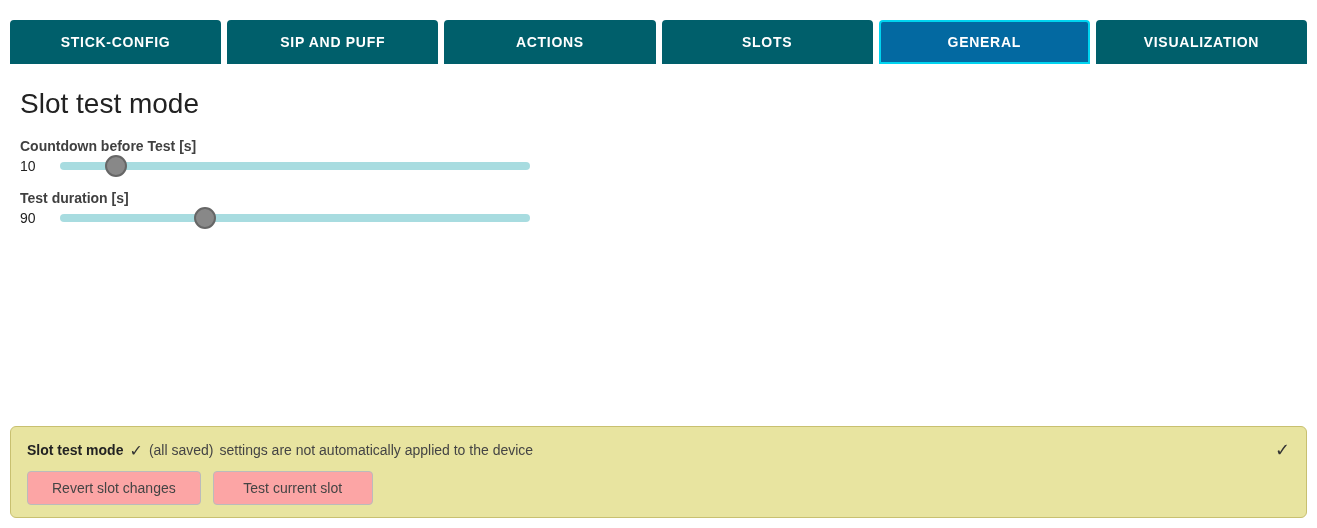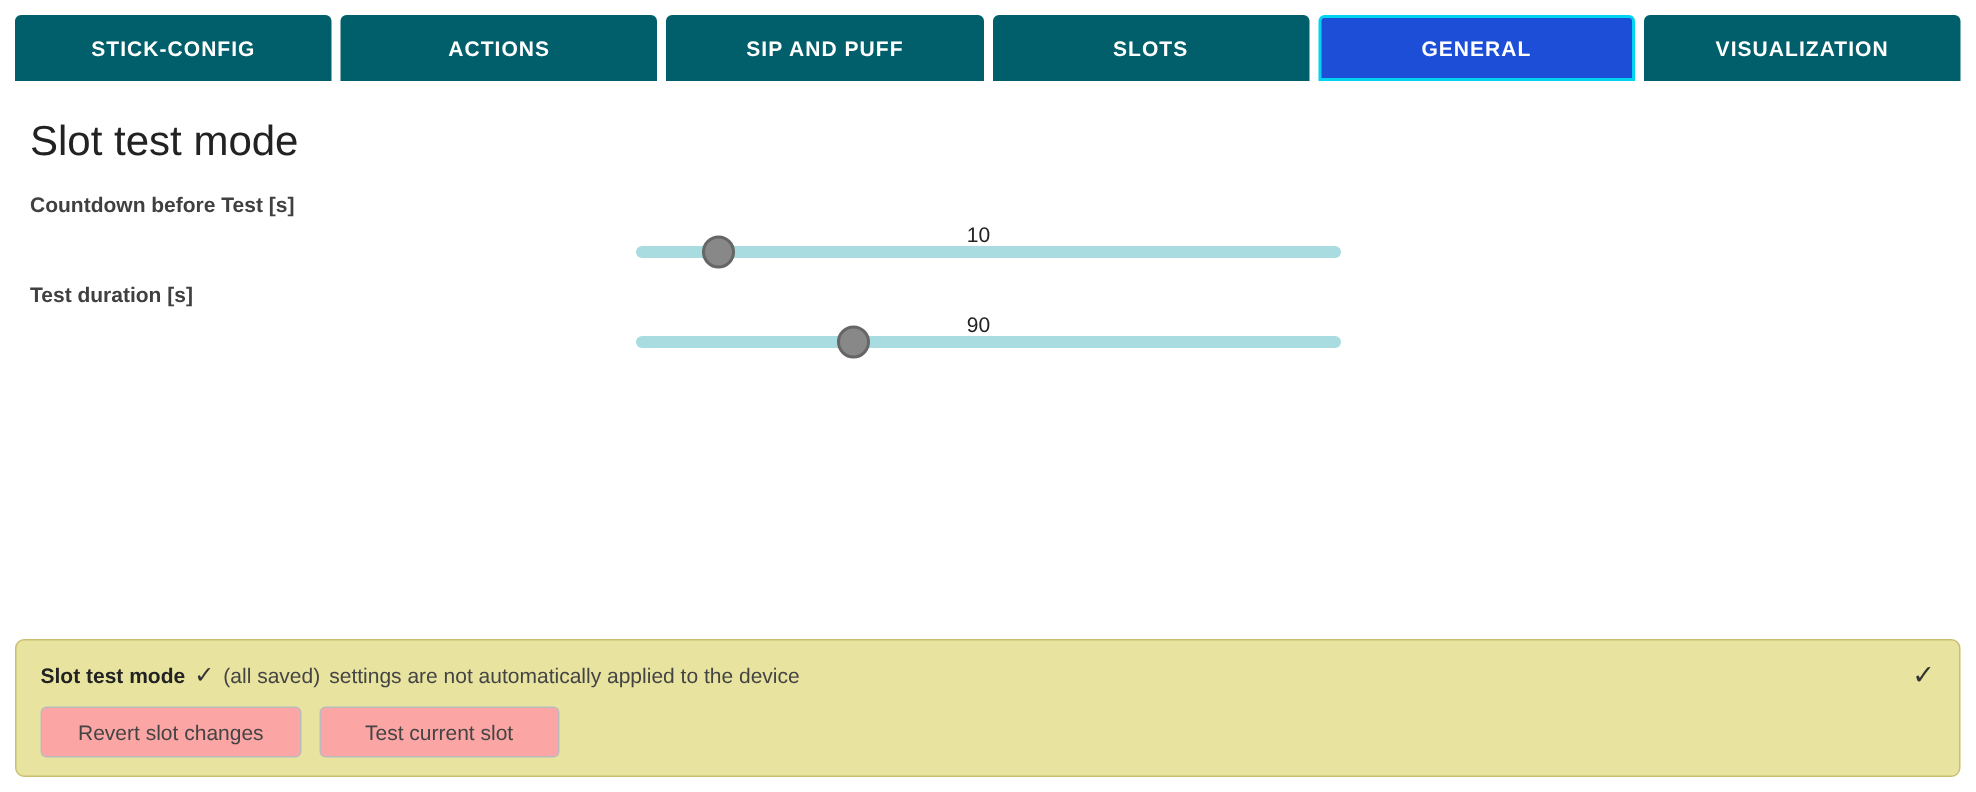--- a/index.html
+++ b/index.html
@@ -8,41 +8,41 @@
       background: #fff;
       width: 1317px;
       height: 528px;
       overflow: hidden;
     }
 
     
     .nav-tabs {
       display: flex;
       background: #fff;
-      padding: 10px 10px 0 10px;
+      padding: 20px 10px 0 10px;
       gap: 6px;
     }
     .nav-tab {
       flex: 1;
       padding: 12px 10px;
       text-align: center;
       font-weight: bold;
       font-size: 14px;
       letter-spacing: 0.05em;
       cursor: pointer;
       border-radius: 4px 4px 0 0;
       border: 2px solid transparent;
     }
     .nav-tab.default {
       background: #005f6b;
       color: #fff;
       border-color: #005f6b;
     }
     .nav-tab.active {
-      background: #1d4ed8;
+      background: #0369a1;
       color: #fff;
       border: 2px solid #00d4f0;
     }
 
     
     .main-content {
       padding: 24px 20px 10px 20px;
     }
     .page-title {
       font-size: 28px;
@@ -75,22 +75,21 @@
     }
     .slider-label {
       font-size: 14px;
       font-weight: bold;
       color: #404040;
       margin-bottom: 4px;
     }
     .slider-row {
       display: flex;
       align-items: center;
-      gap: 0;
-      flex-direction: column;
+      gap: 12px;
     }
     .slider-value {
       font-size: 14px;
       color: #222;
       min-width: 28px;
     }
     input[type="range"] {
       -webkit-appearance: none;
       appearance: none;
       width: 470px;
@@ -175,24 +174,24 @@
     }
   </style>
 </head>
 <body>
 
 <nav class="nav-tabs">
   <div class="nav-tab default">
     <span>STICK-CONFIG</span>
   </div>
   <div class="nav-tab default">
+    <span>SIP AND PUFF</span>
+  </div>
+  <div class="nav-tab default">
     <span>ACTIONS</span>
-  </div>
-  <div class="nav-tab default">
-    <span>SIP AND PUFF</span>
   </div>
   <div class="nav-tab default">
     <span>SLOTS</span>
   </div>
   <div class="nav-tab active">
     <span>GENERAL</span>
   </div>
   <div class="nav-tab default">
     <span>VISUALIZATION</span>
   </div>

